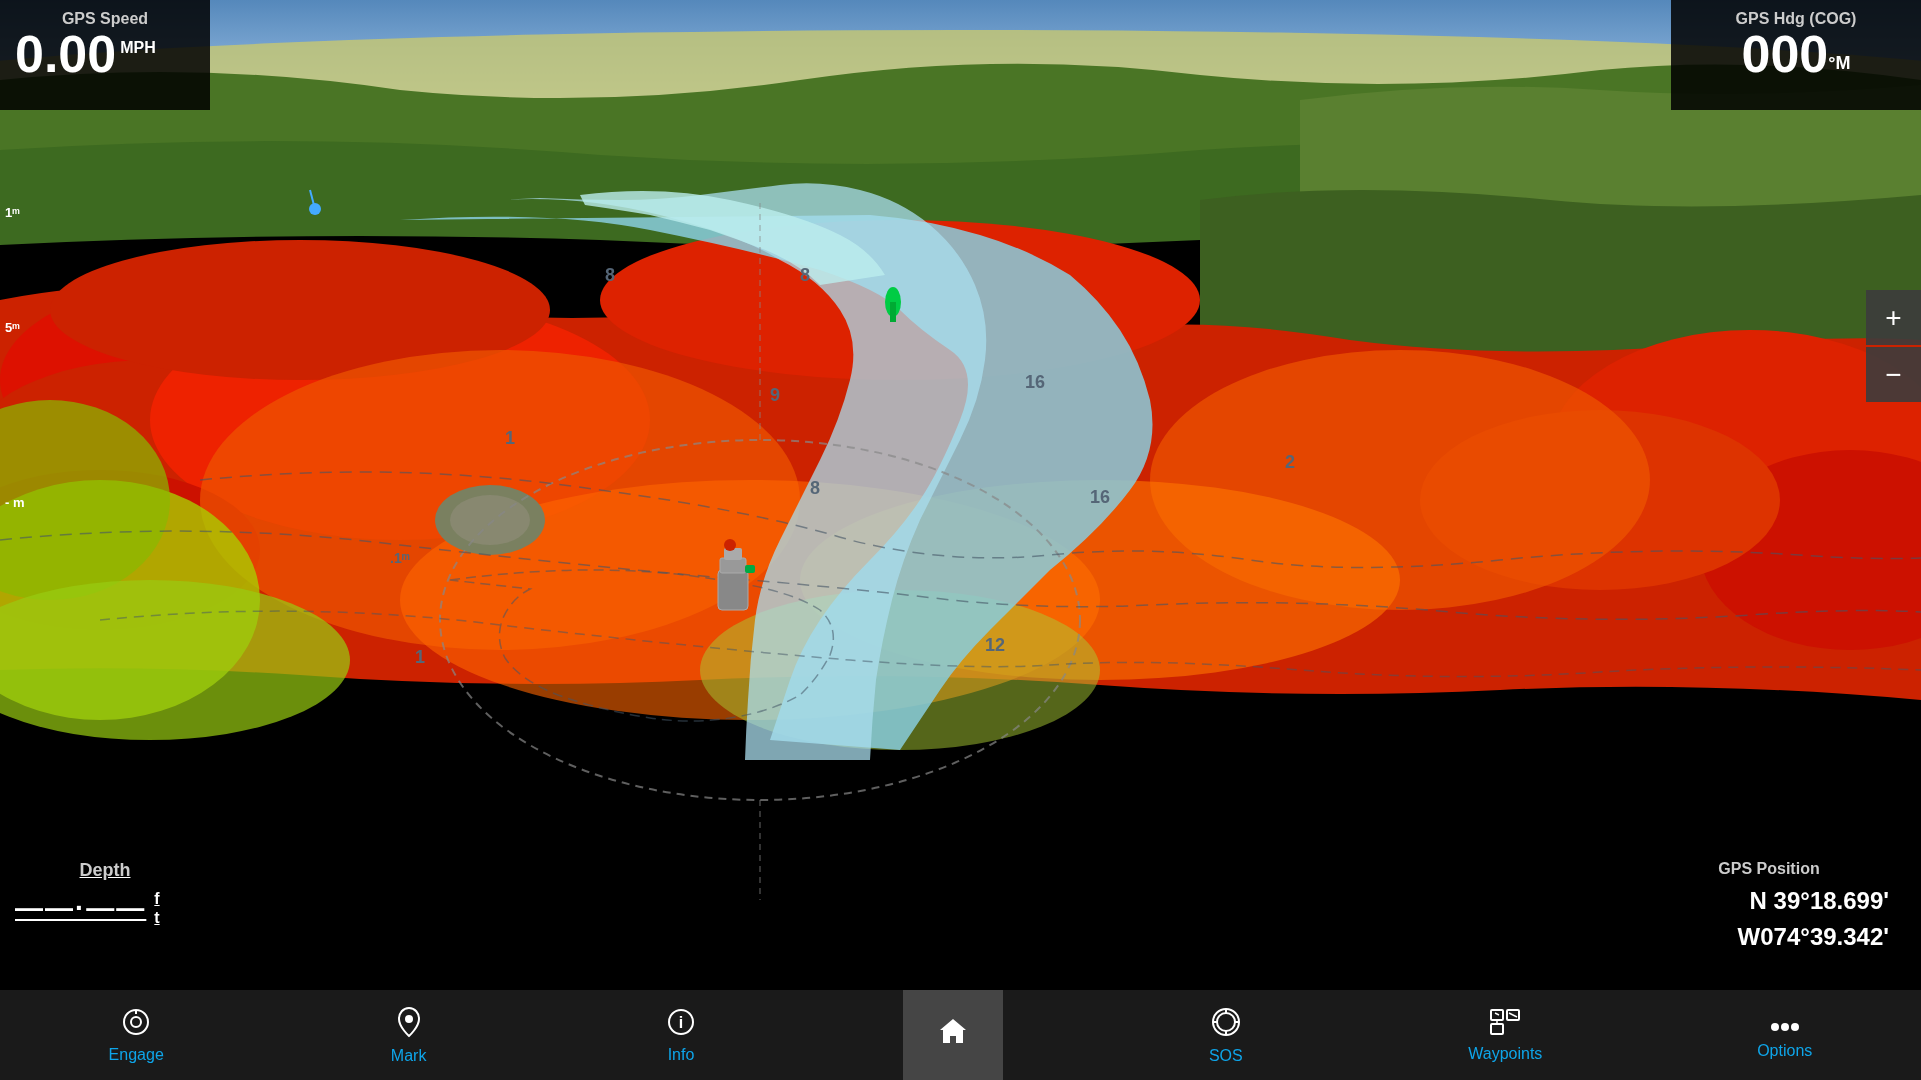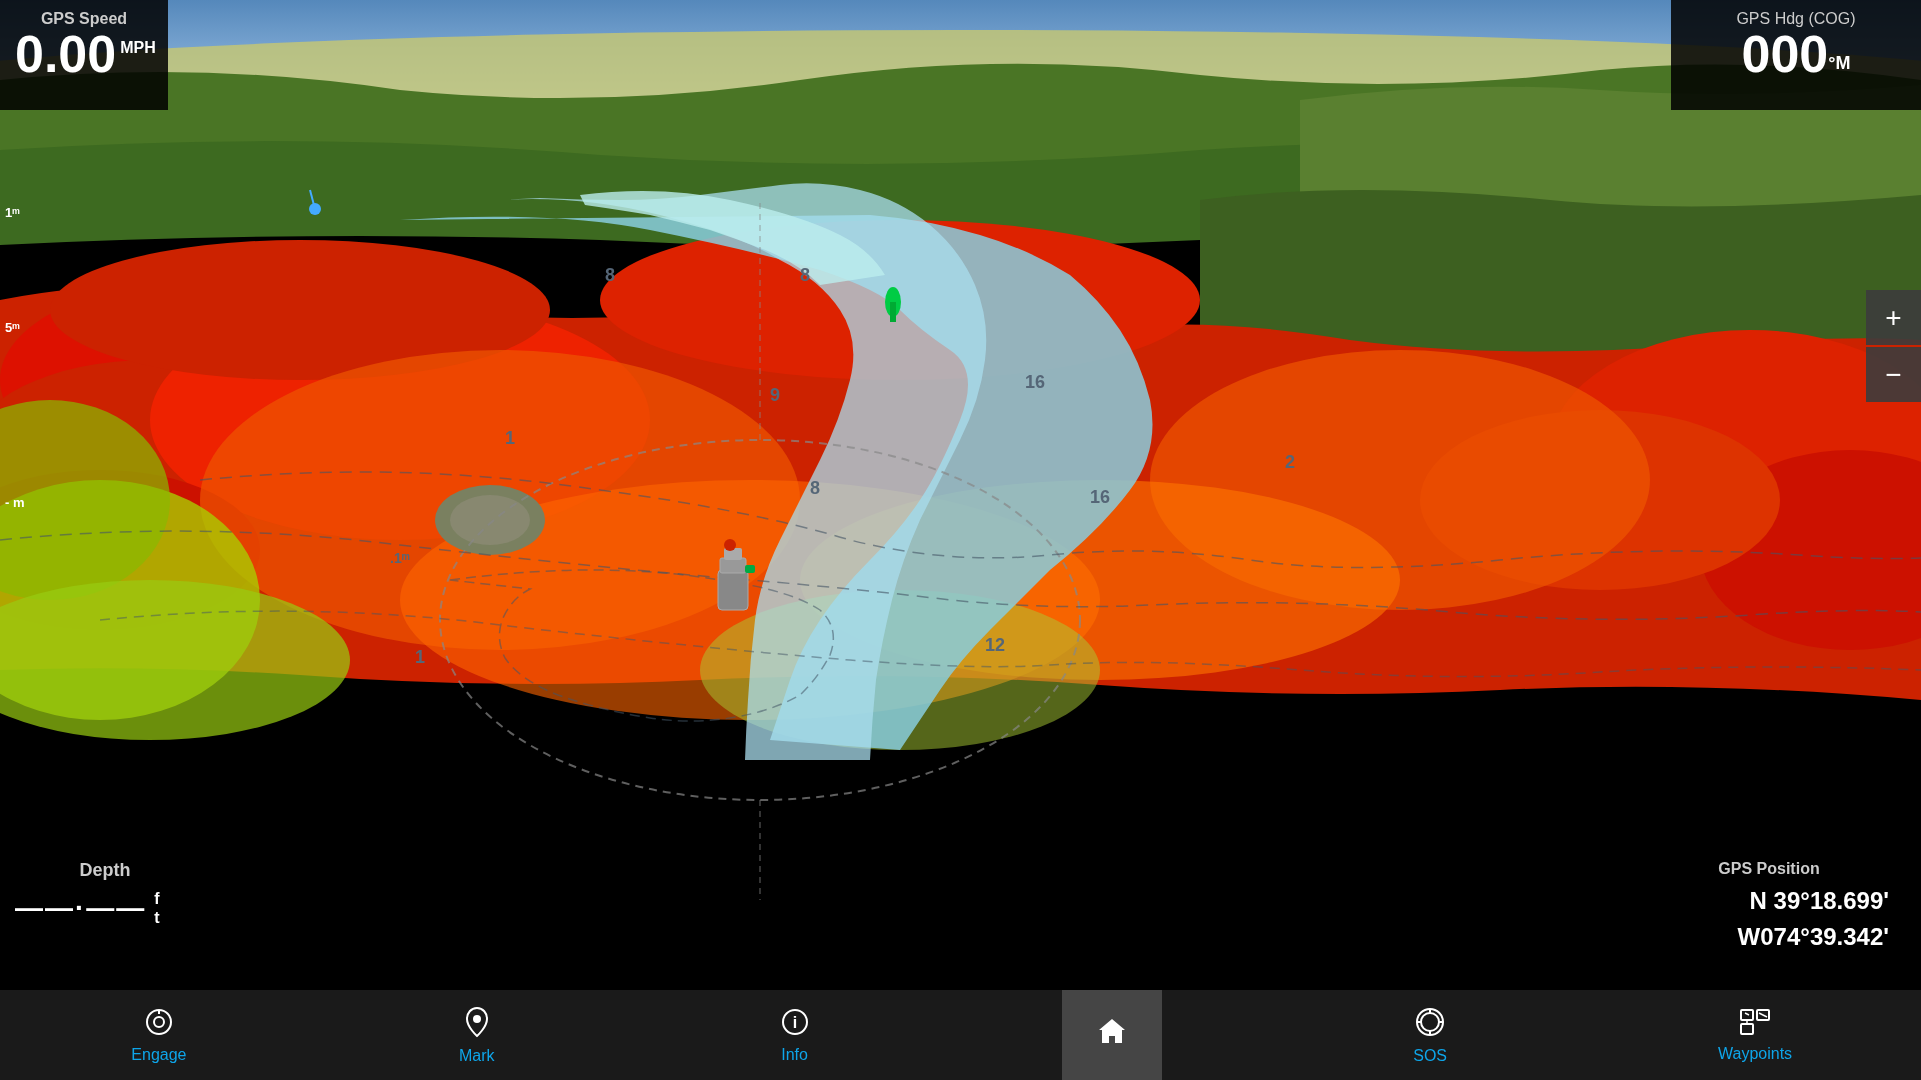--- a/index.html
+++ b/index.html
@@ -35,21 +35,21 @@
       position: absolute;
       top: 0; left: 0;
       width: 100%;
       height: 100%;
     }
 
     
     .gps-speed-panel {
       position: absolute;
       top: 0; left: 0;
-      width: 168px;
+      width: 210px;
       height: 110px;
       background: rgba(0,0,0,0.85);
       color: white;
       padding: 10px 15px;
       z-index: 100;
     }
     .gps-speed-panel .label {
       font-size: 16px;
       font-weight: bold;
       color: #ccc;
@@ -81,21 +81,21 @@
       top: 0; right: 0;
       width: 250px;
       height: 110px;
       background: rgba(0,0,0,0.85);
       color: white;
       padding: 10px 15px;
       z-index: 100;
     }
     .gps-hdg-panel .label {
       font-size: 16px;
-      font-weight: normal;
+      font-weight: bold;
       color: #ccc;
       text-align: center;
     }
     .gps-hdg-panel .value-row {
       display: flex;
       align-items: flex-end;
       justify-content: center;
     }
     .gps-hdg-panel .big-value {
       font-size: 52px;
@@ -114,20 +114,21 @@
     
     .depth-panel {
       position: absolute;
       bottom: 90px; left: 0;
       width: 210px;
       height: 140px;
       background: rgba(0,0,0,0.85);
       color: white;
       padding: 10px 15px;
       z-index: 100;
+      text-decoration: underline;
     }
     .depth-panel .label {
       font-size: 18px;
       font-weight: bold;
       color: #ccc;
       text-align: center;
       margin-bottom: 8px;
     }
     .depth-panel .value-row {
       display: flex;
@@ -477,14 +478,24 @@
         <rect x="2" y="16" width="12" height="10" rx="1" fill="none" stroke="white" stroke-width="2"></rect>
         <line x1="8" y1="6" x2="8" y2="6" stroke="white" stroke-width="2"></line>
         <line x1="6" y1="5" x2="10" y2="7" stroke="white" stroke-width="1.5"></line>
         <line x1="20" y1="5" x2="28" y2="9" stroke="white" stroke-width="1.5"></line>
         <line x1="8" y1="16" x2="8" y2="12" stroke="white" stroke-width="1.5"></line>
       </svg>
     </div>
     <span class="nav-label">Waypoints</span>
   </div>
 
+  <div class="nav-item">
+    <div class="nav-icon">
+      <svg width="32" height="12" viewBox="0 0 32 12">
+        <circle cx="6" cy="6" r="4" fill="white"></circle>
+        <circle cx="16" cy="6" r="4" fill="white"></circle>
+        <circle cx="26" cy="6" r="4" fill="white"></circle>
+      </svg>
+    </div>
+    <span class="nav-label">Options</span>
+  </div>
 
 </nav>
 
 </body></html>

